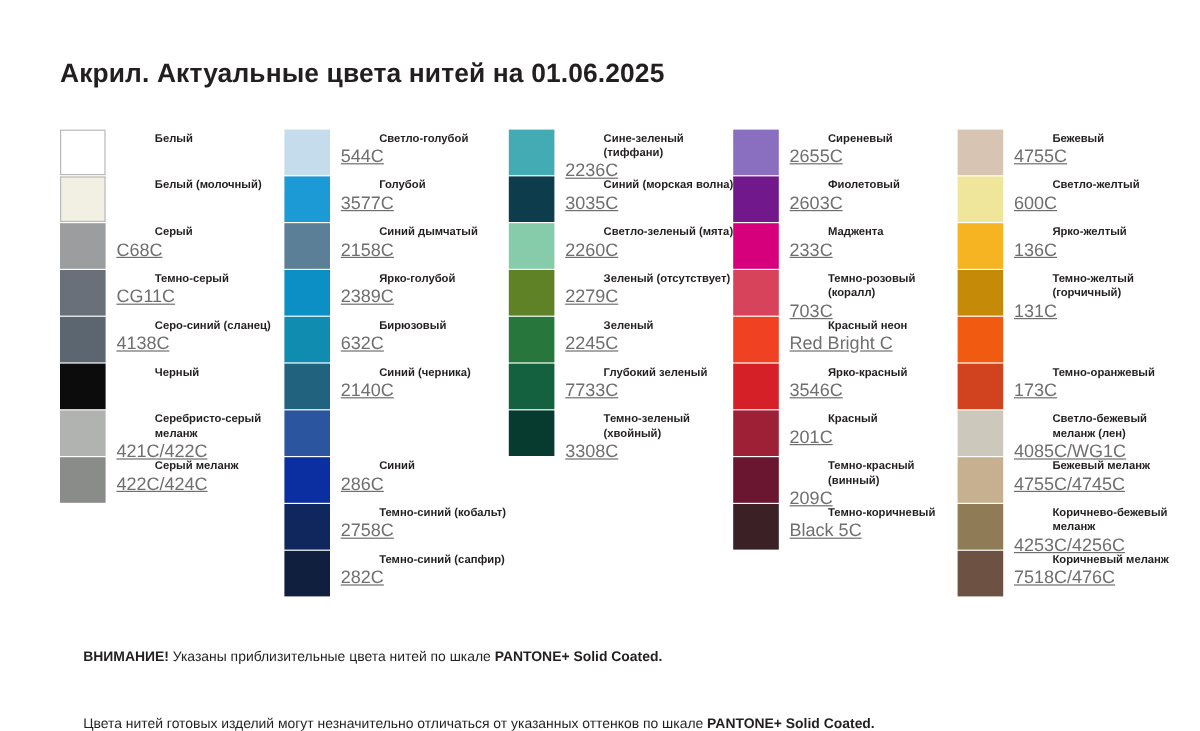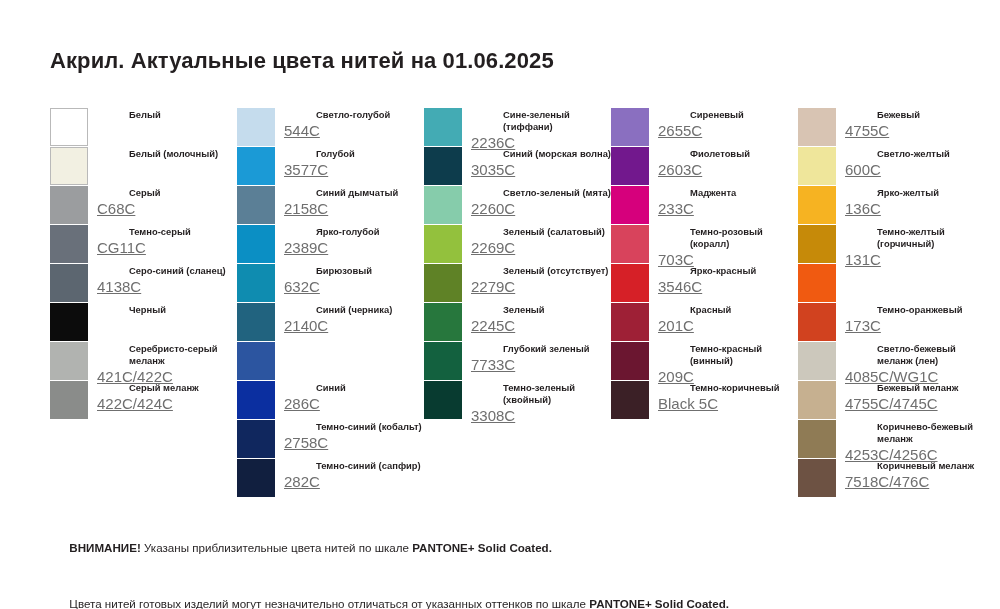--- a/index.html
+++ b/index.html
@@ -242,27 +242,20 @@
           </div>
         </div>
         <div class="swatch-row">
           <div class="chip" style="background: rgb(134, 204, 171);"></div>
           <div class="label">
             <div class="name">Светло-зеленый (мята)</div>
             <div class="code">2260C</div>
           </div>
         </div>
         <div class="swatch-row">
-          <div class="chip" style="background: rgb(147, 193, 61);"></div>
-          <div class="label">
-            <div class="name">Зеленый (салатовый)</div>
-            <div class="code">2269C</div>
-          </div>
-        </div>
-        <div class="swatch-row">
           <div class="chip" style="background: rgb(95, 130, 38);"></div>
           <div class="label">
             <div class="name">Зеленый (отсутствует)</div>
             <div class="code">2279C</div>
           </div>
         </div>
         <div class="swatch-row">
           <div class="chip" style="background: rgb(39, 119, 61);"></div>
           <div class="label">
             <div class="name">Зеленый</div>
@@ -304,20 +297,27 @@
           <div class="label">
             <div class="name">Маджента</div>
             <div class="code">233C</div>
           </div>
         </div>
         <div class="swatch-row">
           <div class="chip" style="background: rgb(216, 67, 92);"></div>
           <div class="label">
             <div class="name">Темно-розовый (коралл)</div>
             <div class="code">703C</div>
+          </div>
+        </div>
+        <div class="swatch-row">
+          <div class="chip" style="background: rgb(240, 65, 34);"></div>
+          <div class="label">
+            <div class="name">Красный неон</div>
+            <div class="code">Red Bright C</div>
           </div>
         </div>
         <div class="swatch-row">
           <div class="chip" style="background: rgb(214, 32, 39);"></div>
           <div class="label">
             <div class="name">Ярко-красный</div>
             <div class="code">3546C</div>
           </div>
         </div>
         <div class="swatch-row">

